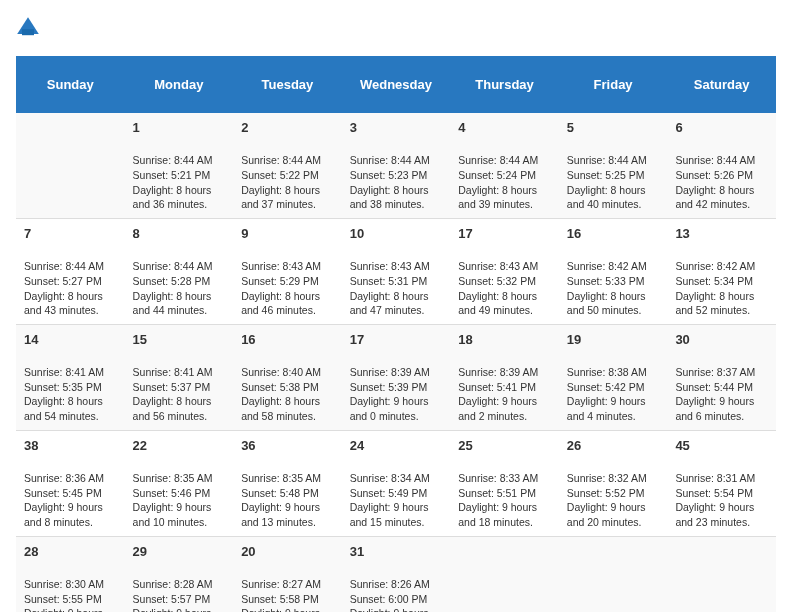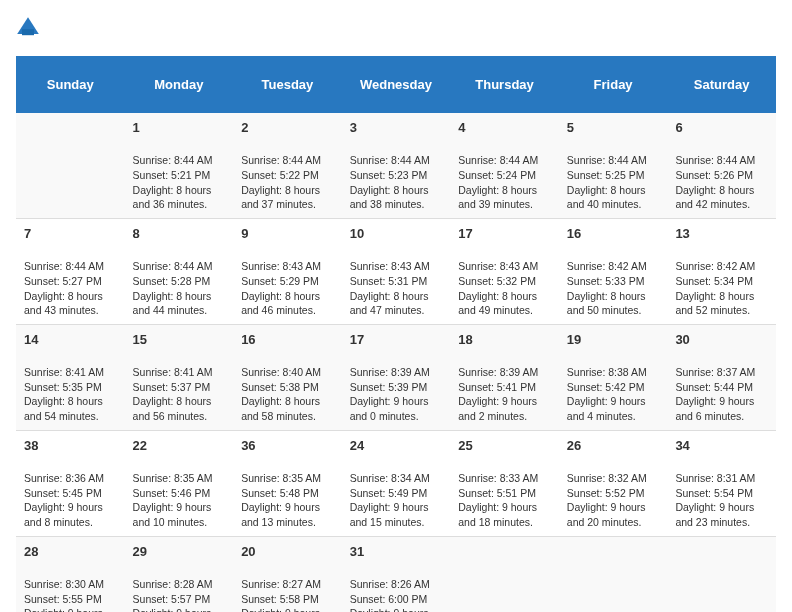--- a/index.html
+++ b/index.html
@@ -231,21 +231,21 @@
         </td>
         <td>
           <div class="day-num">25</div>
           <div class="day-info">Sunrise: 8:33 AM<br>Sunset: 5:51 PM<br>Daylight: 9 hours and 18 minutes.</div>
         </td>
         <td>
           <div class="day-num">26</div>
           <div class="day-info">Sunrise: 8:32 AM<br>Sunset: 5:52 PM<br>Daylight: 9 hours and 20 minutes.</div>
         </td>
         <td>
-          <div class="day-num">34</div>
+          <div class="day-num">45</div>
           <div class="day-info">Sunrise: 8:31 AM<br>Sunset: 5:54 PM<br>Daylight: 9 hours and 23 minutes.</div>
         </td>
       </tr>
       <tr>
         <td>
           <div class="day-num">28</div>
           <div class="day-info">Sunrise: 8:30 AM<br>Sunset: 5:55 PM<br>Daylight: 9 hours and 25 minutes.</div>
         </td>
         <td>
           <div class="day-num">29</div>

